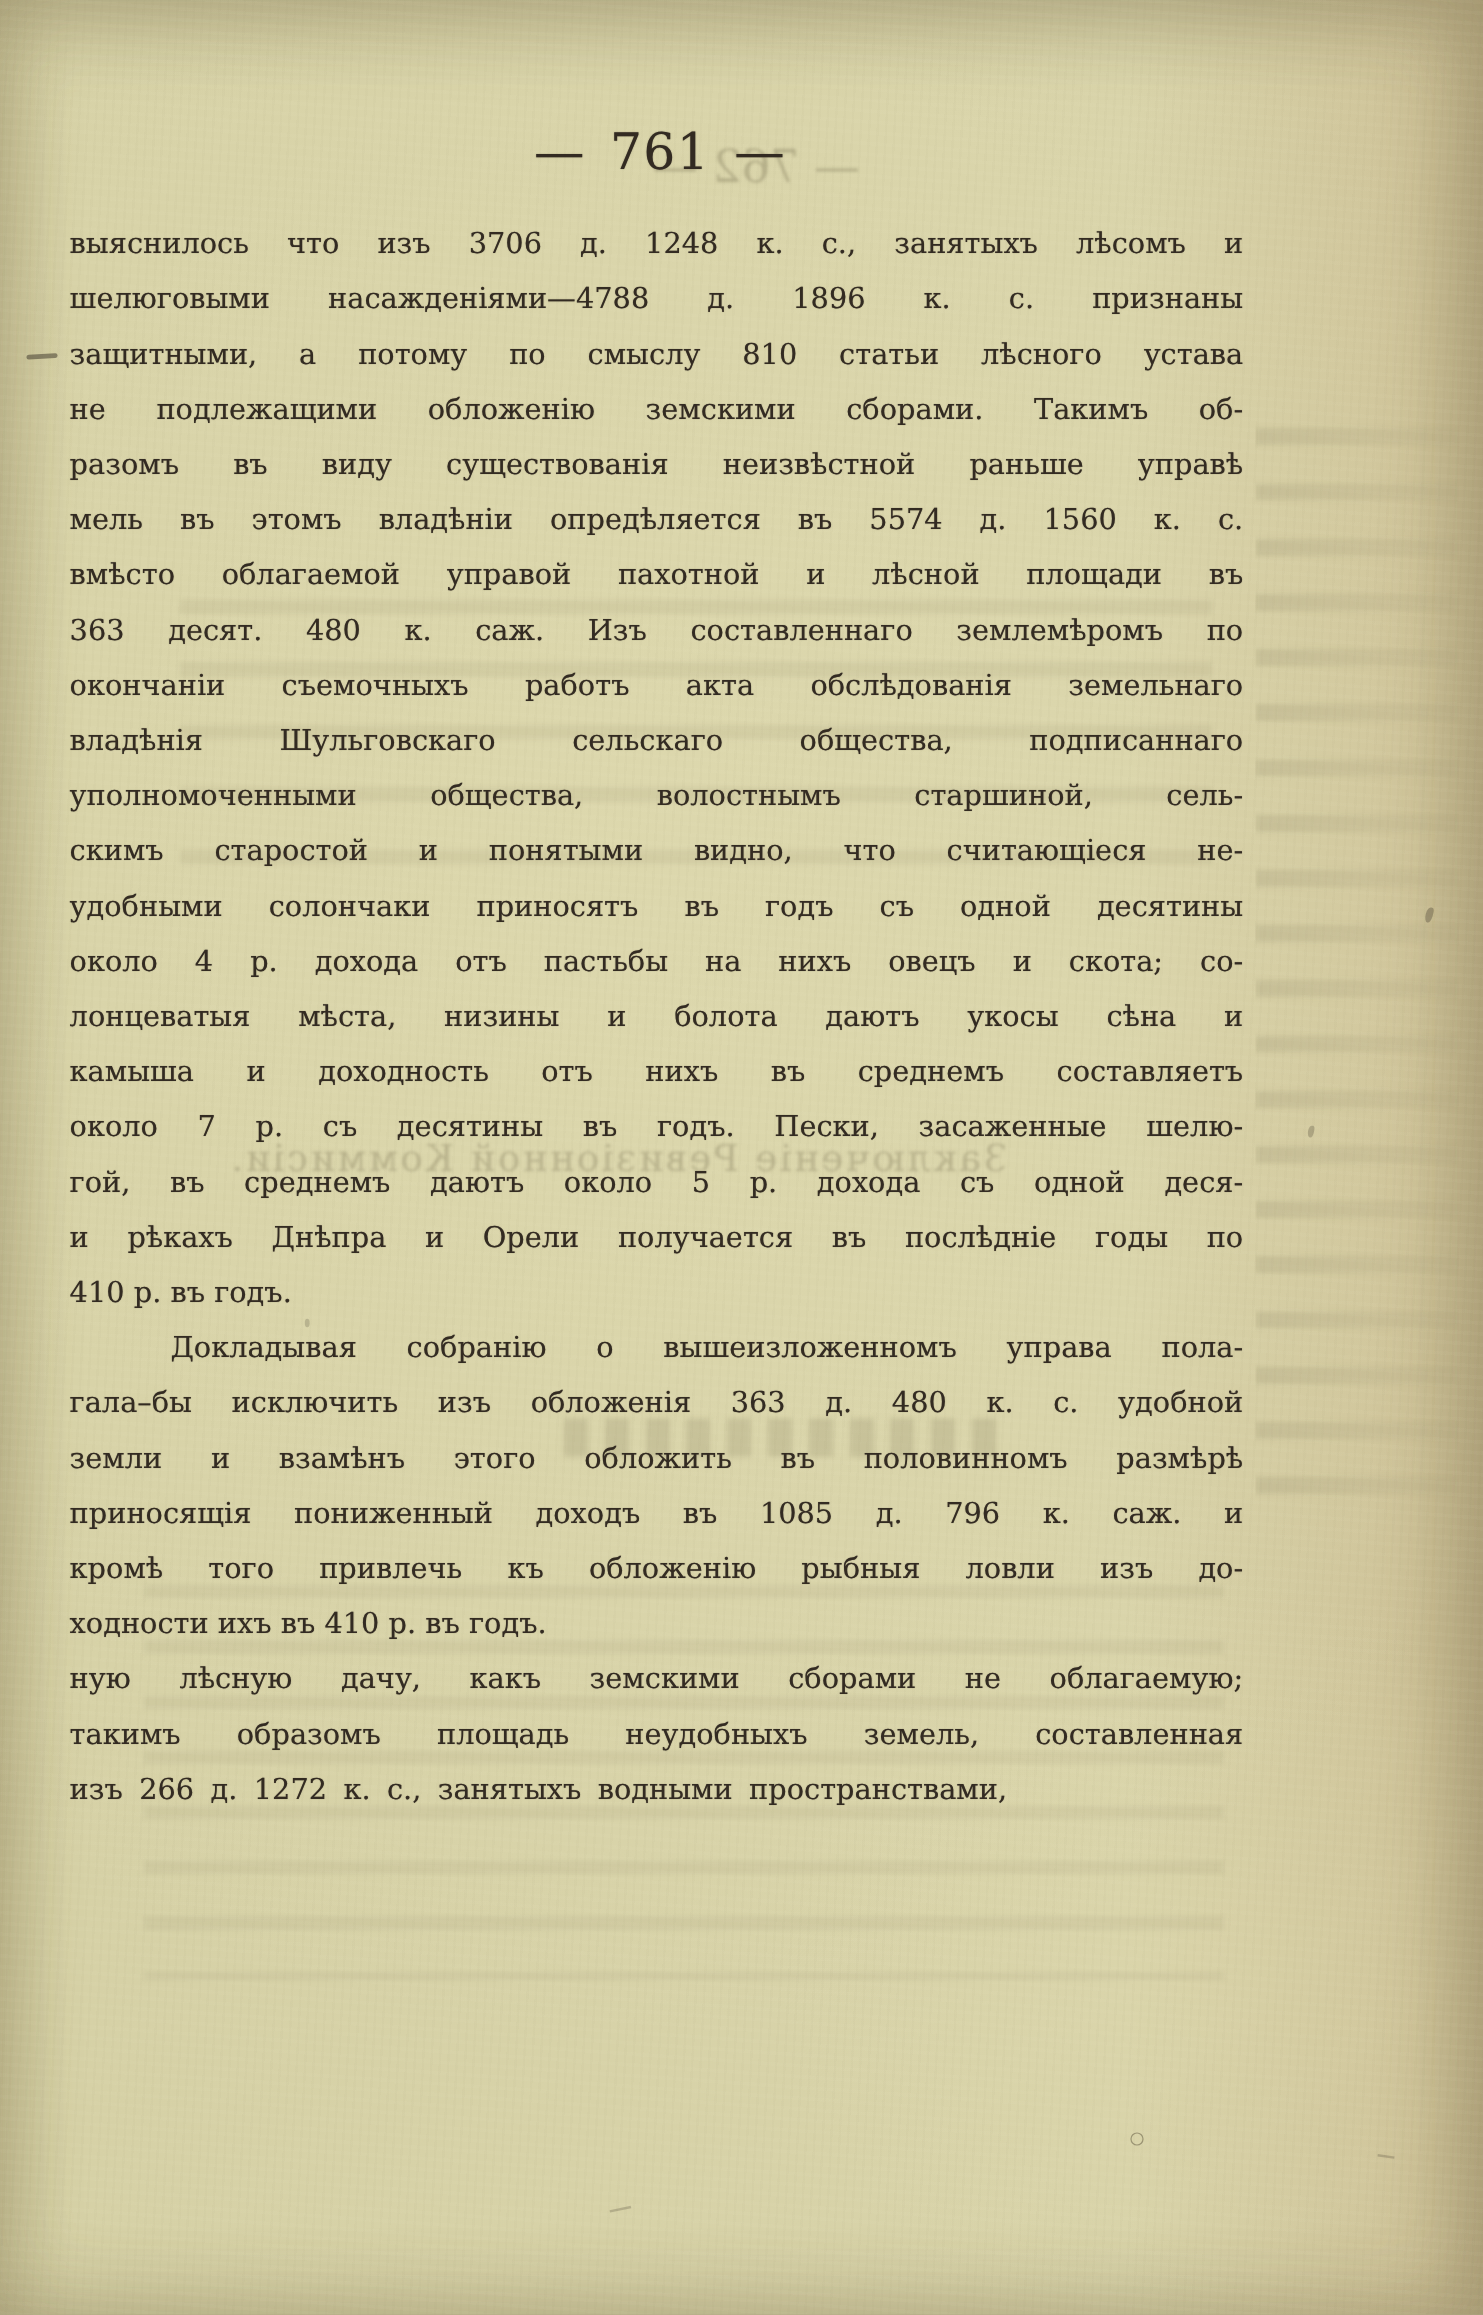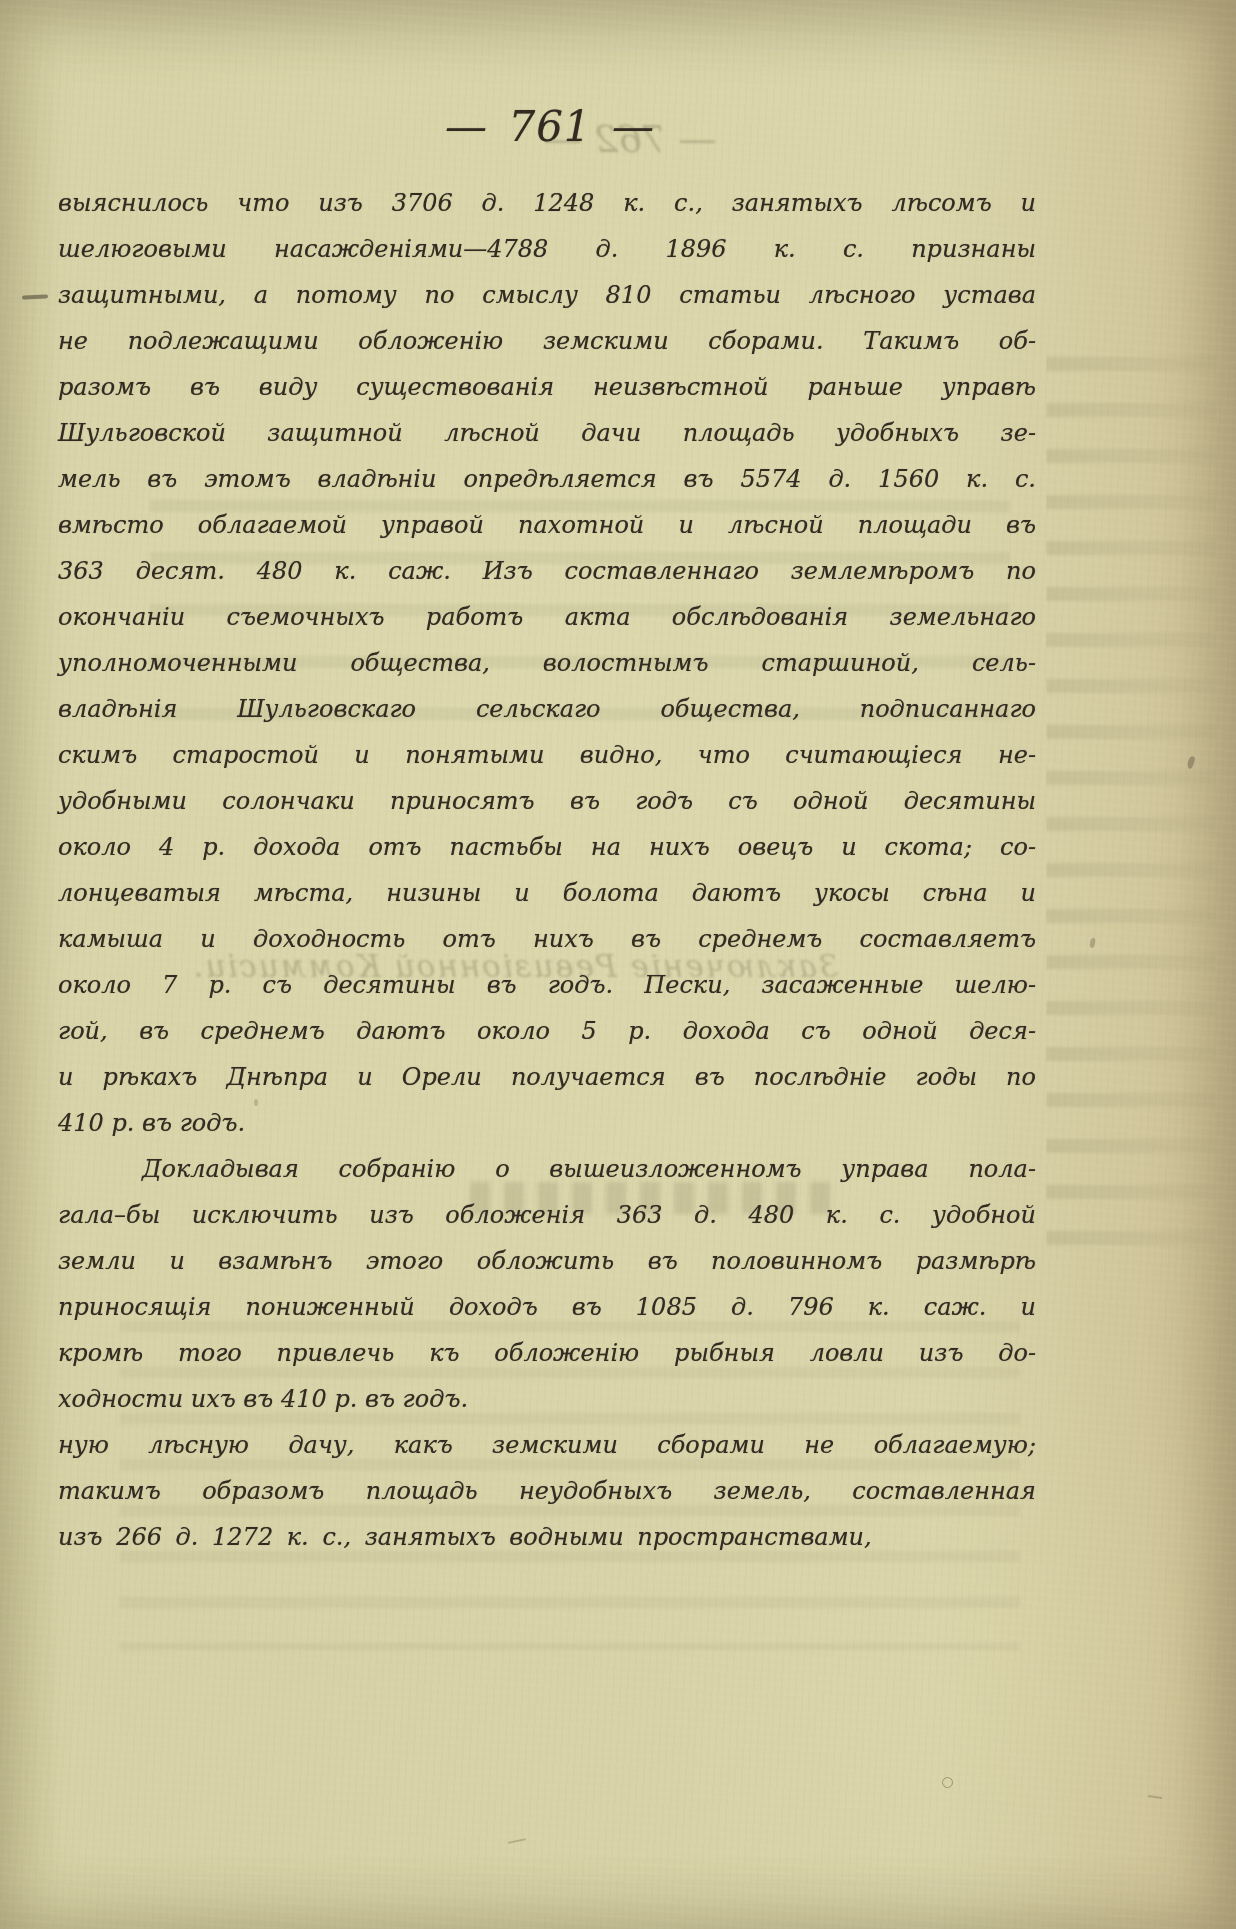--- a/index.html
+++ b/index.html
@@ -12,21 +12,20 @@
     background:
       radial-gradient(120% 85% at 42% 36%, rgba(226,221,178,0.50) 0%, rgba(214,209,166,0) 62%),
       radial-gradient(40% 25% at 80% 85%, rgba(222,216,172,0.35) 0%, rgba(214,209,166,0) 70%),
       linear-gradient(90deg, #cfc99d 0%, #d6d1a6 5%, #d8d3a9 76%, #cfc49a 93%, #c9bc92 100%),
       #d5d0a4;
     box-shadow:
       inset 0 0 70px rgba(120,110,78,0.22),
       inset -26px 0 60px rgba(139,124,88,0.25),
       inset 0 30px 55px rgba(128,118,82,0.18),
       inset 0 -20px 60px rgba(150,140,100,0.10);
-    font-style: italic;
   }
   
   .grain{
     position:absolute;inset:0;pointer-events:none;
     background:
       repeating-linear-gradient(93deg, rgba(120,112,78,0.028) 0 2px, rgba(0,0,0,0) 2px 7px),
       repeating-linear-gradient(4deg, rgba(245,242,210,0.035) 0 3px, rgba(0,0,0,0) 3px 9px);
   }
   .header-number{
     position:absolute;top:101px;left:0;width:1100px;height:52px;
@@ -101,27 +100,26 @@
   <div class="ghost-band band-low"></div>
 
   <div class="header-number">— 761 —</div>
 
   <div class="body-text">
     <div class="line">выяснилось что изъ 3706 д. 1248 к. с., занятыхъ лѣсомъ и</div>
     <div class="line">шелюговыми насажденіями—4788 д. 1896 к. с. признаны</div>
     <div class="line">защитными, а потому по смыслу 810 статьи лѣсного устава</div>
     <div class="line">не подлежащими обложенію земскими сборами. Такимъ об-</div>
     <div class="line">разомъ въ виду существованія неизвѣстной раньше управѣ</div>
-    <div class="line">Шульговской защитной лѣсной дачи площадь удобныхъ зе-</div>
     <div class="line">мель въ этомъ владѣніи опредѣляется въ 5574 д. 1560 к. с.</div>
     <div class="line">вмѣсто облагаемой управой пахотной и лѣсной площади въ</div>
     <div class="line">363 десят. 480 к. саж. Изъ составленнаго землемѣромъ по</div>
     <div class="line">окончаніи съемочныхъ работъ акта обслѣдованія земельнаго</div>
+    <div class="line">владѣнія Шульговскаго сельскаго общества, подписаннаго</div>
     <div class="line">уполномоченными общества, волостнымъ старшиной, сель-</div>
-    <div class="line">владѣнія Шульговскаго сельскаго общества, подписаннаго</div>
     <div class="line">скимъ старостой и понятыми видно, что считающіеся не-</div>
     <div class="line">удобными солончаки приносятъ въ годъ съ одной десятины</div>
     <div class="line">около 4 р. дохода отъ пастьбы на нихъ овецъ и скота; со-</div>
     <div class="line">лонцеватыя мѣста, низины и болота даютъ укосы сѣна и</div>
     <div class="line">камыша и доходность отъ нихъ въ среднемъ составляетъ</div>
     <div class="line">около 7 р. съ десятины въ годъ. Пески, засаженные шелю-</div>
     <div class="line">гой, въ среднемъ даютъ около 5 р. дохода съ одной деся-</div>
     <div class="line">и рѣкахъ Днѣпра и Орели получается въ послѣдніе годы по</div>
     <div class="line parend">410 р. въ годъ.</div>
     <div class="line indent">Докладывая собранію о вышеизложенномъ управа пола-</div>

